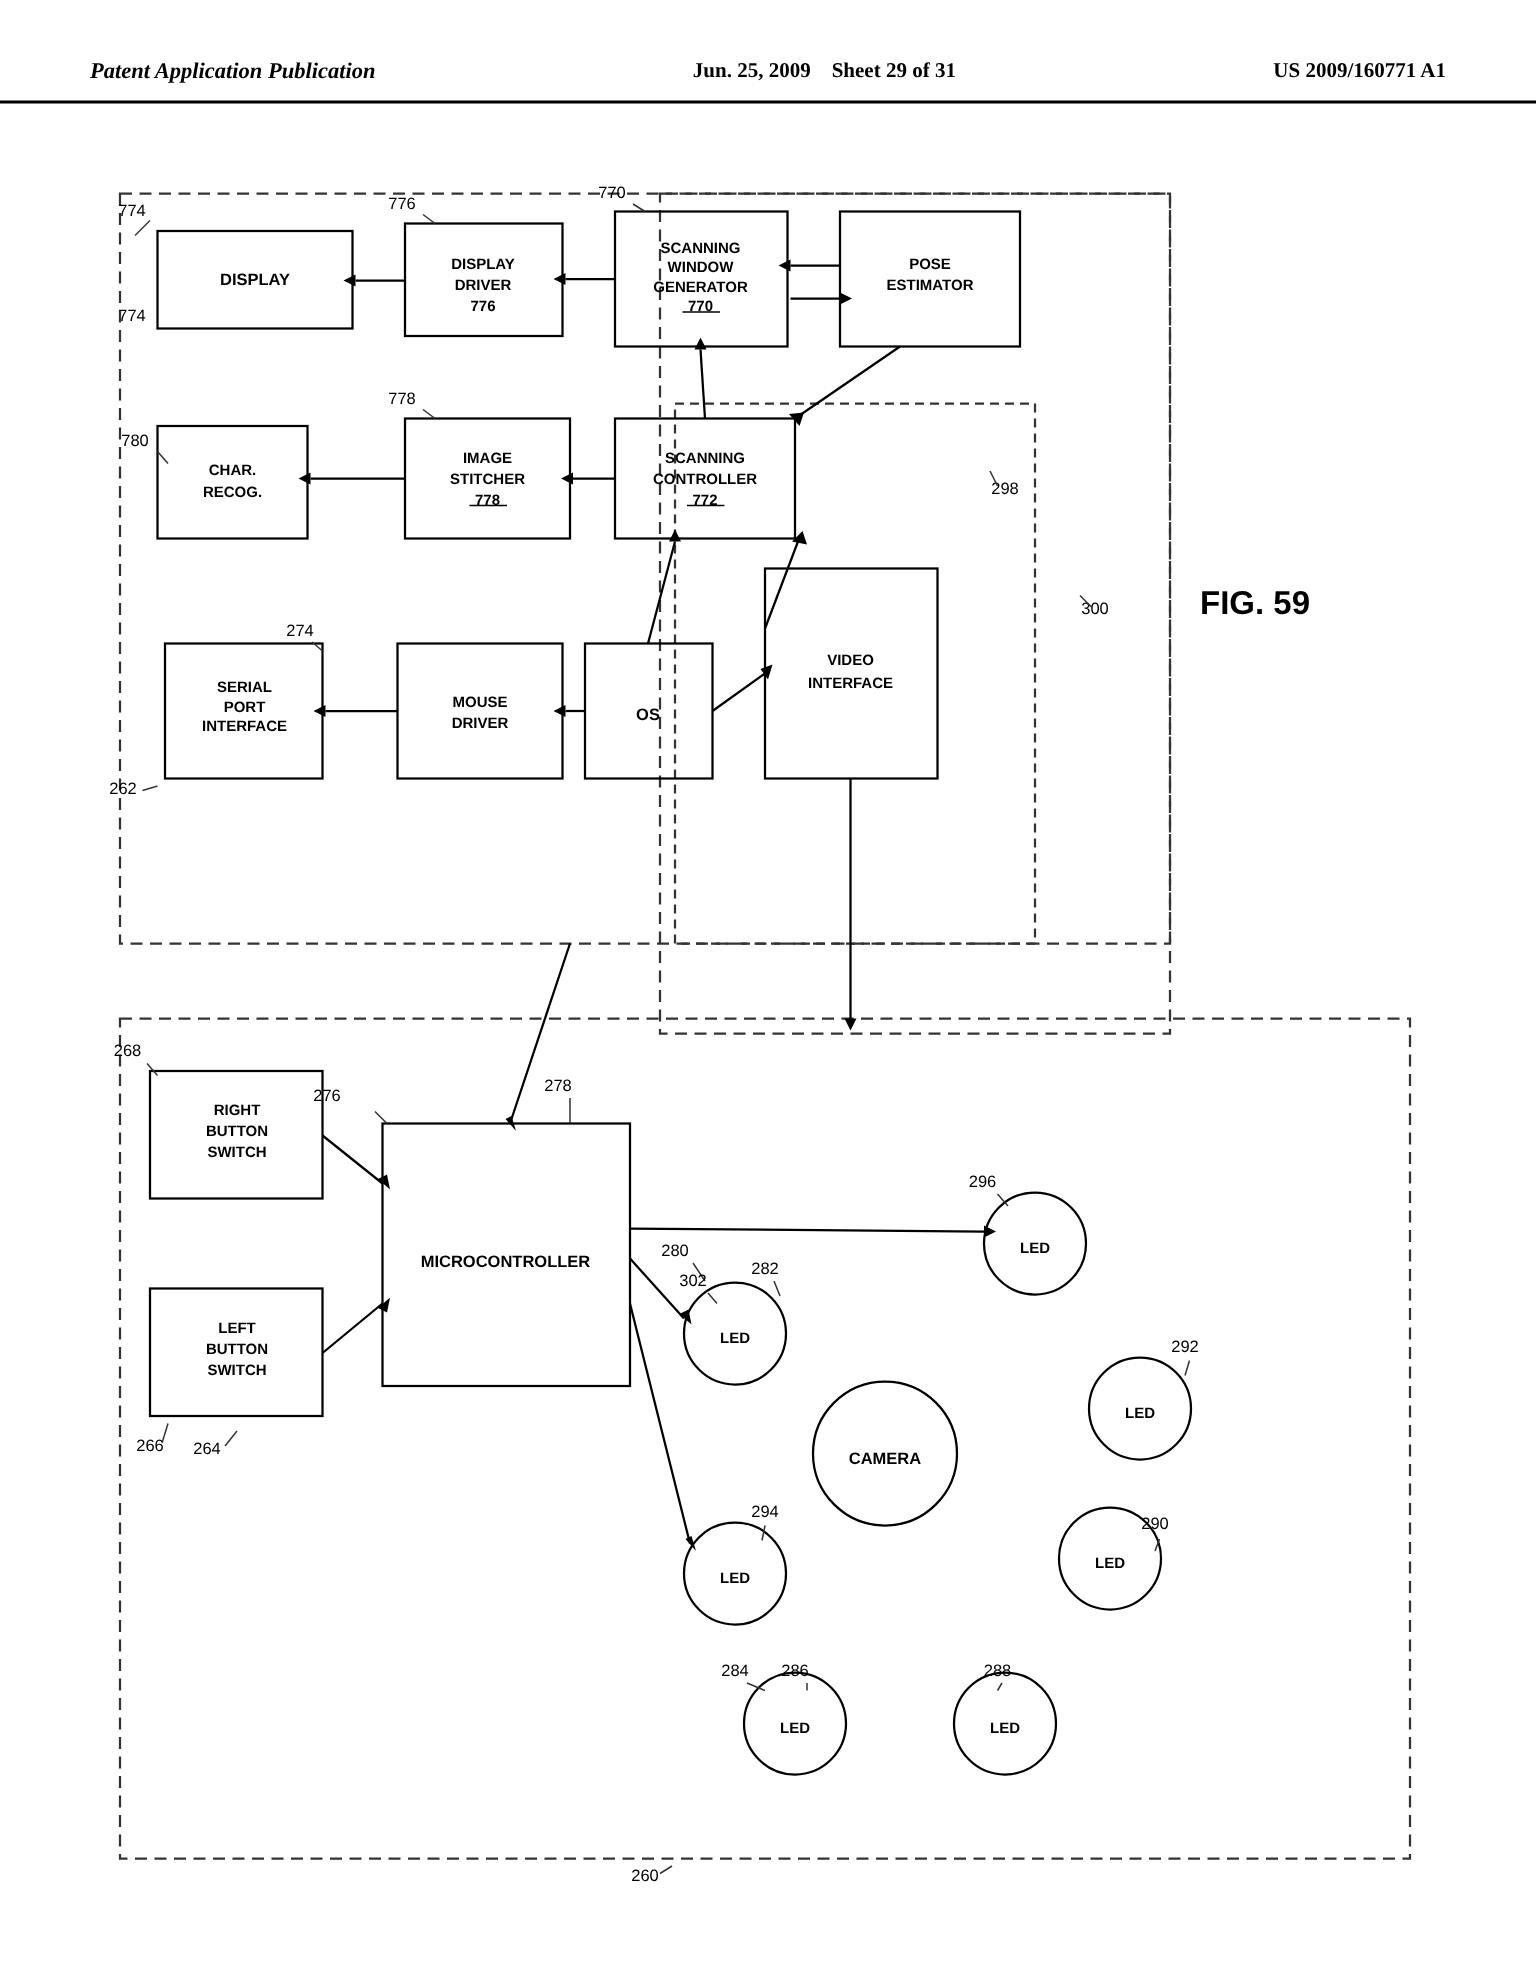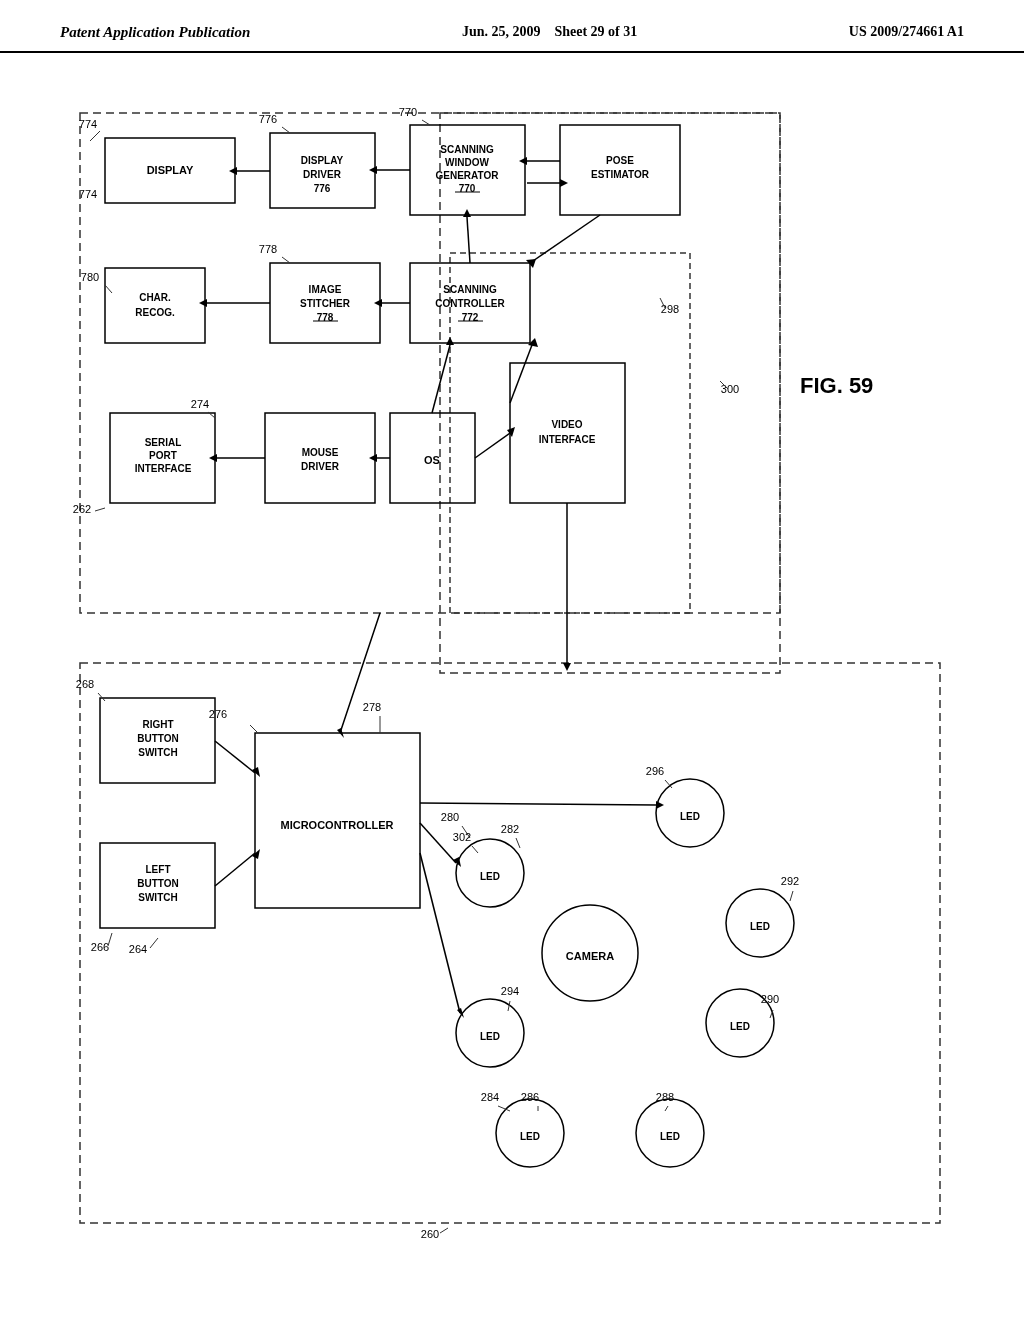--- a/index.html
+++ b/index.html
@@ -10,21 +10,21 @@
       font-family: 'Times New Roman', Times, serif;
       overflow: hidden;
       position: relative;
     }
 
     
     .header {
       display: flex;
       justify-content: space-between;
       align-items: flex-start;
-      padding: 24px 60px 10px 60px;
+      padding: 40px 60px 10px 60px;
       border-bottom: 2px solid #000;
     }
     .header-left {
       font-size: 15px;
       font-weight: bold;
       font-style: italic;
     }
     .header-center {
       font-size: 14px;
       text-align: center;
@@ -78,21 +78,21 @@
   </style>
 </head>
 <body>
 
 <div class="header">
   <div class="header-left">Patent Application Publication</div>
   <div class="header-center">
     <span>Jun. 25, 2009</span>&nbsp;&nbsp;&nbsp;
     <span>Sheet 29 of 31</span>
   </div>
-  <div class="header-right">US 2009/274661 A1</div>
+  <div class="header-right">US 2009/160771 A1</div>
 </div>
 
 <div class="diagram-area">
   <svg class="main-svg" viewBox="0 0 1024 1240">
 
     <rect x="80" y="60" width="700" height="500" fill="none" stroke="#333" stroke-width="1.5" stroke-dasharray="8,5"></rect>
 
     <text x="88" y="75" class="ref-label">774</text>
     <line x1="100" y1="78" x2="90" y2="88" stroke="#333" stroke-width="1"></line>
 

